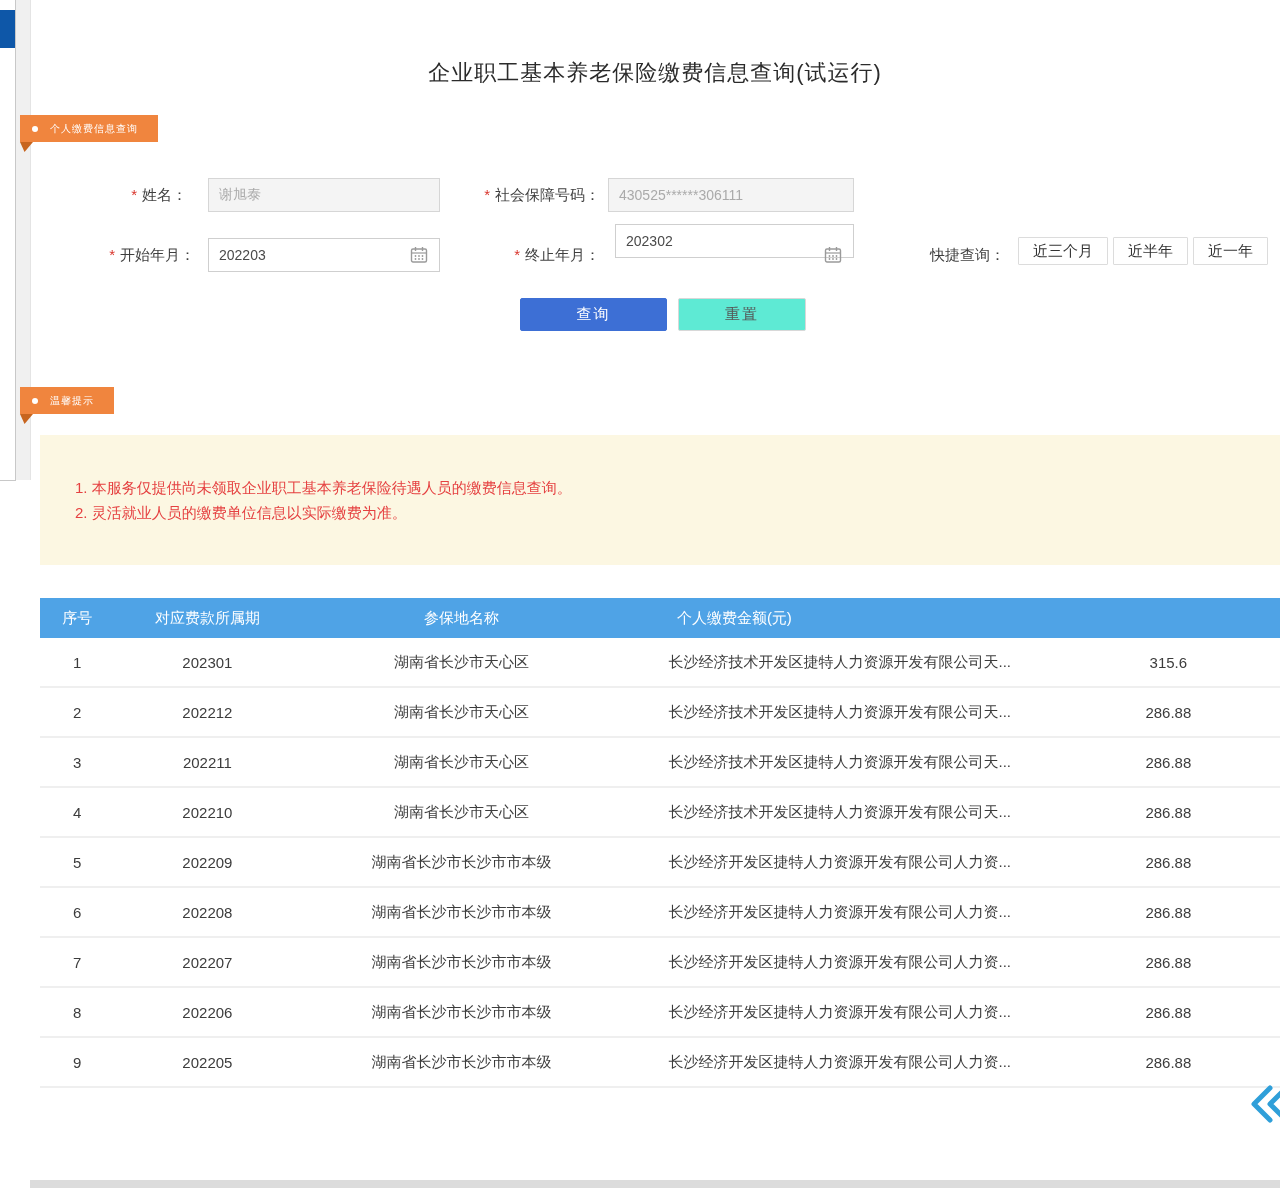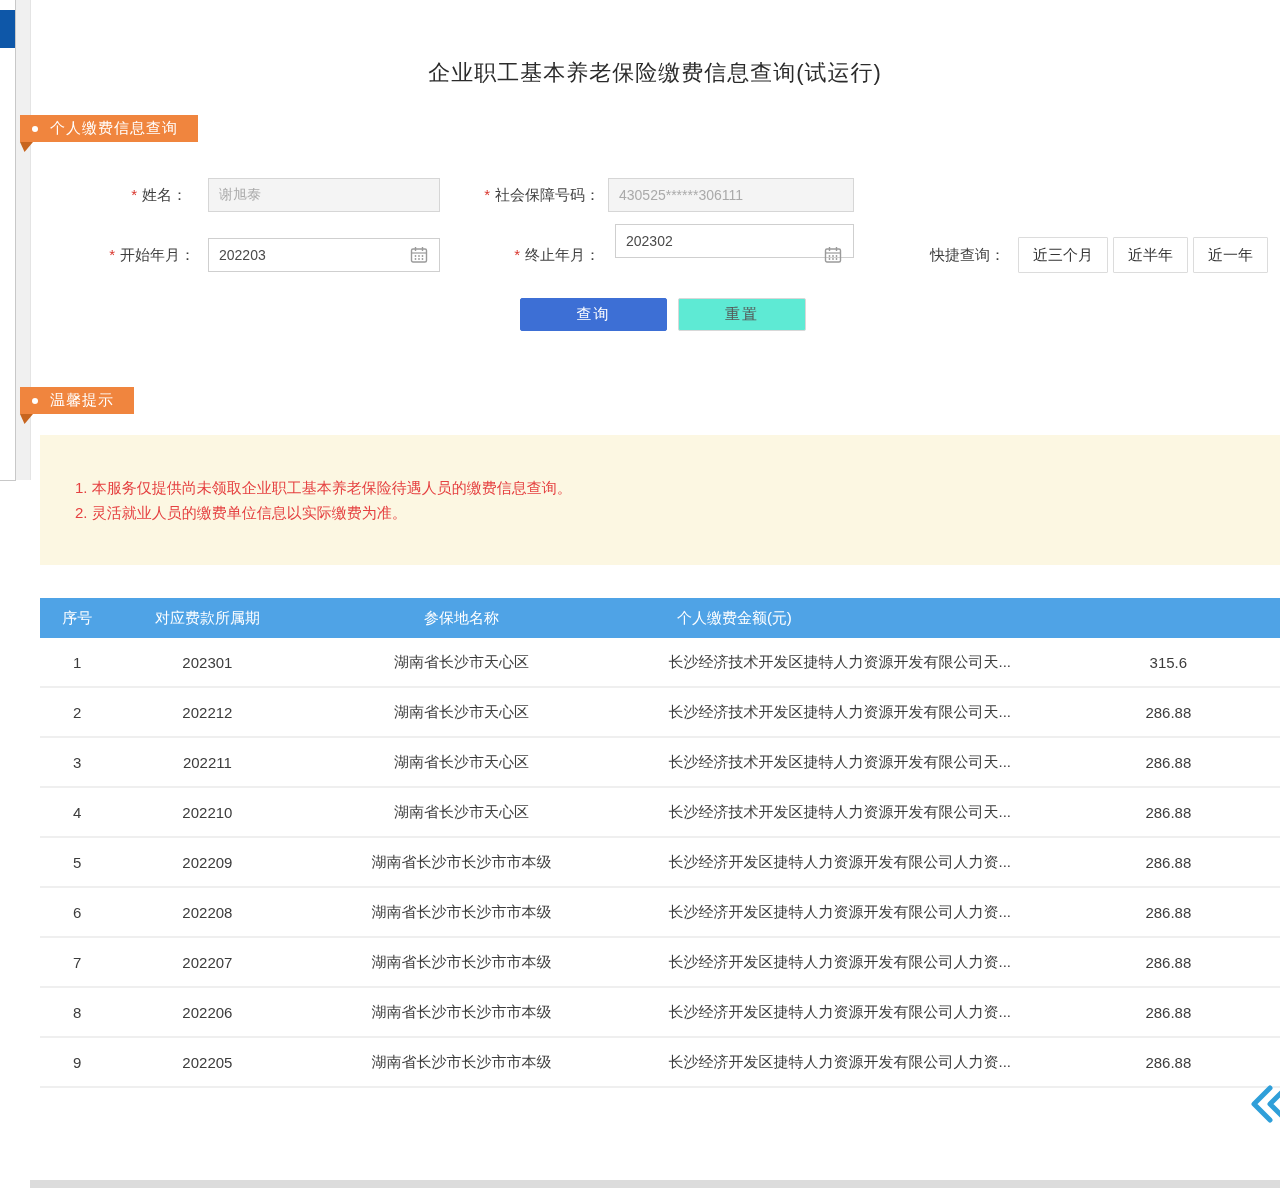--- a/index.html
+++ b/index.html
@@ -14,21 +14,21 @@
   .left-bg{left:0;top:0;width:30px;height:480px;background:#f0f0f0;}
   .side-strip{left:0;top:0;width:15px;height:480px;background:#ffffff;
     border-right:1px solid #c8c8c8;border-bottom:1px solid #c8c8c8;}
   .side-blue{left:0;top:10px;width:15px;height:38px;background:#0e57a8;cursor:pointer;}
   .panel-border{left:30px;top:0;width:0;height:480px;border-left:1px solid #e4e4e4;}
   
   .title{left:30px;top:56px;width:1250px;height:34px;line-height:34px;
     text-align:center;font-size:22px;color:#2b2b2b;letter-spacing:1px;}
   
   .badge{height:27px;display:flex;align-items:center;gap:12px;
-    background:#f0853e;color:#ffffff;font-size:15px;letter-spacing:1px;
+    background:#f0853e;color:#ffffff;font-size:10px;letter-spacing:1px;
     padding:0 20px 0 12px;}
   .badge .dot{width:6px;height:6px;border-radius:50%;background:#ffffff;}
   .badge-fold{width:13px;height:10px;background:#c7651f;
     clip-path:polygon(0 0,100% 0,35% 100%);}
   #badge-query{left:20px;top:115px;}
   #fold-query{left:20px;top:142px;}
   #badge-tips{left:20px;top:387px;}
   #fold-tips{left:20px;top:414px;}
   
   .lbl{font-size:15px;color:#3f3f3f;height:34px;line-height:34px;text-align:right;white-space:nowrap;}
@@ -44,21 +44,21 @@
   #inp-ssn{left:608px;top:178px;width:246px;}
   #lbl-start{left:60px;top:238px;width:135px;}
   #inp-start{left:208px;top:238px;width:232px;}
   #lbl-end{left:470px;top:238px;width:130px;}
   #inp-end{left:615px;top:224px;width:239px;}
   #lbl-quick{left:930px;top:237px;width:82px;text-align:left;height:36px;line-height:36px;}
   .cal{pointer-events:auto;cursor:pointer;}
   #cal-start{left:410px;top:246px;}
   #cal-end{left:824px;top:246px;}
   #quick-buttons{left:1018px;top:237px;display:flex;gap:5px;}
-  .quick-btn{height:36px;padding:0 14px;background:#ffffff;border:1px solid #dcdcdc;
+  .quick-btn{height:28px;padding:0 14px;background:#ffffff;border:1px solid #dcdcdc;
     font-size:15px;color:#333333;cursor:pointer;border-radius:1px;
     font-family:"Liberation Sans","DejaVu Sans",sans-serif;}
   
   .btn{height:33px;font-size:15px;border-radius:2px;cursor:pointer;letter-spacing:2px;
     font-family:"Liberation Sans","DejaVu Sans",sans-serif;}
   #btn-query{left:520px;top:298px;width:147px;background:#3d6fd5;color:#ffffff;border:1px solid #3d6fd5;}
   #btn-reset{left:678px;top:298px;width:128px;background:#5eead4;color:#555555;border:1px solid #d8d8d8;}
   
   #notice{left:40px;top:435px;width:1240px;height:130px;background:#fcf7e2;
     box-sizing:border-box;padding:40px 20px 0 35px;}

